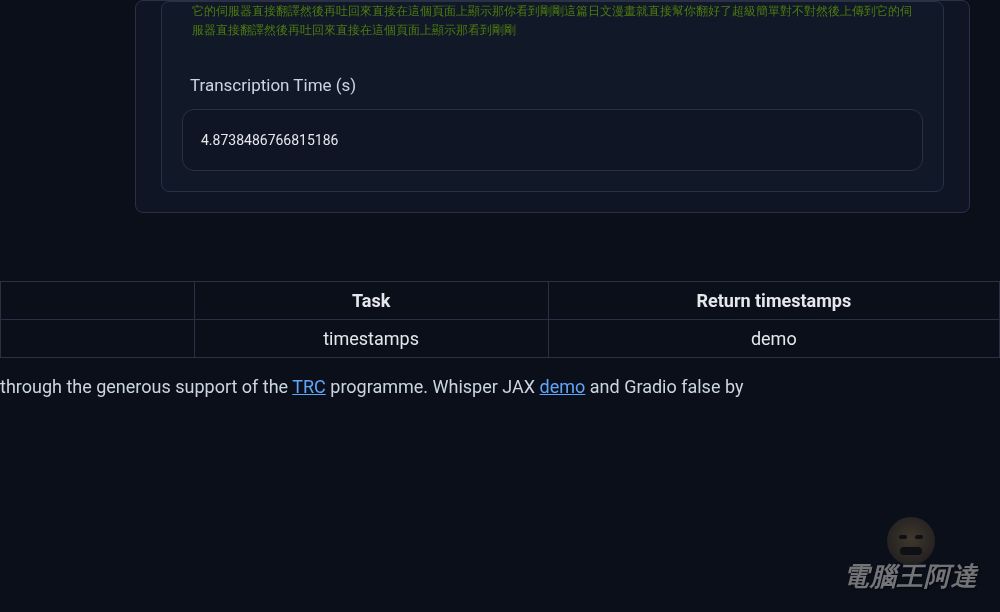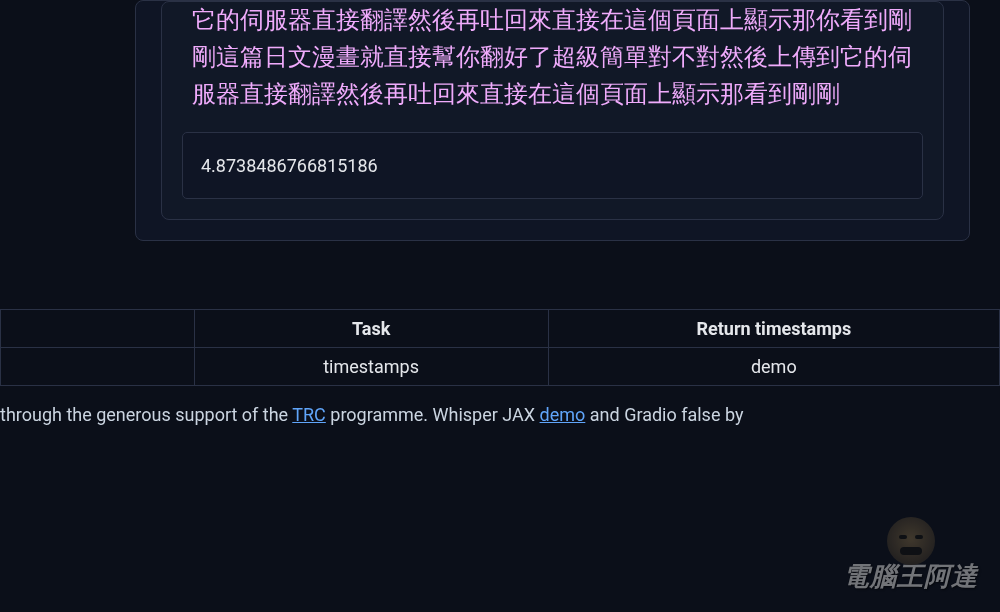--- a/index.html
+++ b/index.html
@@ -21,37 +21,37 @@
       padding: 0 0 20px 0;
     }
     .output-section {
       background: #111827;
       border: 1px solid #2a3145;
       border-radius: 8px;
       margin: 0 25px 0 25px;
       padding: 0 20px 20px 20px;
     }
     .transcription-text {
-      font-size: 24px;
+      font-size: 12px;
       line-height: 1.55;
-      color: #f0abfc;
+      color: #4d7c0f;
       padding: 0 10px 18px 10px;
       border-bottom: none;
     }
     .time-label {
       font-size: 17px;
       color: #cbd5e1;
       margin: 18px 0 14px 8px;
     }
     .time-box {
       background: #0f1525;
       border: 1px solid #2a3145;
-      border-radius: 5px;
+      border-radius: 12px;
       padding: 22px 18px;
-      font-size: 18px;
+      font-size: 14px;
       color: #e5e7eb;
     }
     .table-wrap {
       margin-top: 68px;
       width: 100%;
     }
     table {
       width: 100%;
       border-collapse: collapse;
       border: 1px solid #2a3145;
@@ -134,20 +134,21 @@
       color: #9aa0aa;
       letter-spacing: 1px;
     }
   </style>
 </head>
 <body>
 
 <div class="inner-panel">
   <div class="output-section">
     <div class="transcription-text">它的伺服器直接翻譯然後再吐回來直接在這個頁面上顯示那你看到剛剛這篇日文漫畫就直接幫你翻好了超級簡單對不對然後上傳到它的伺服器直接翻譯然後再吐回來直接在這個頁面上顯示那看到剛剛</div>
+    <div class="time-label">Transcription Time (s)</div>
     <div class="time-box">4.8738486766815186</div>
   </div>
 </div>
 
 <div class="table-wrap">
   <table>
     <thead>
       <tr>
         <th class="col-narrow"></th>
         <th class="col-task">Task</th>

